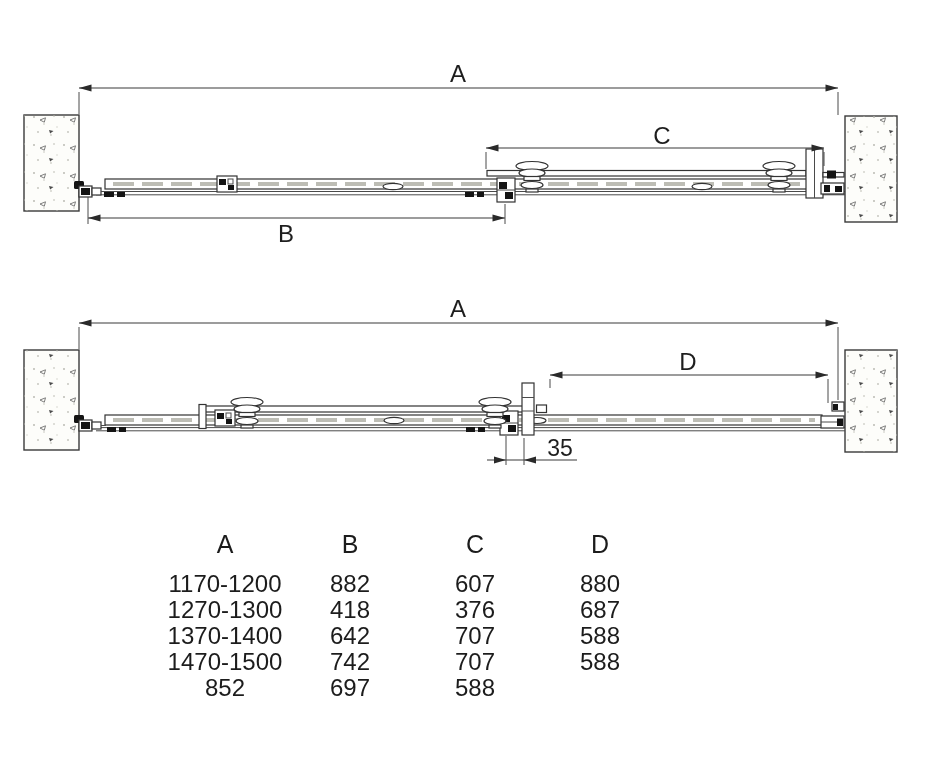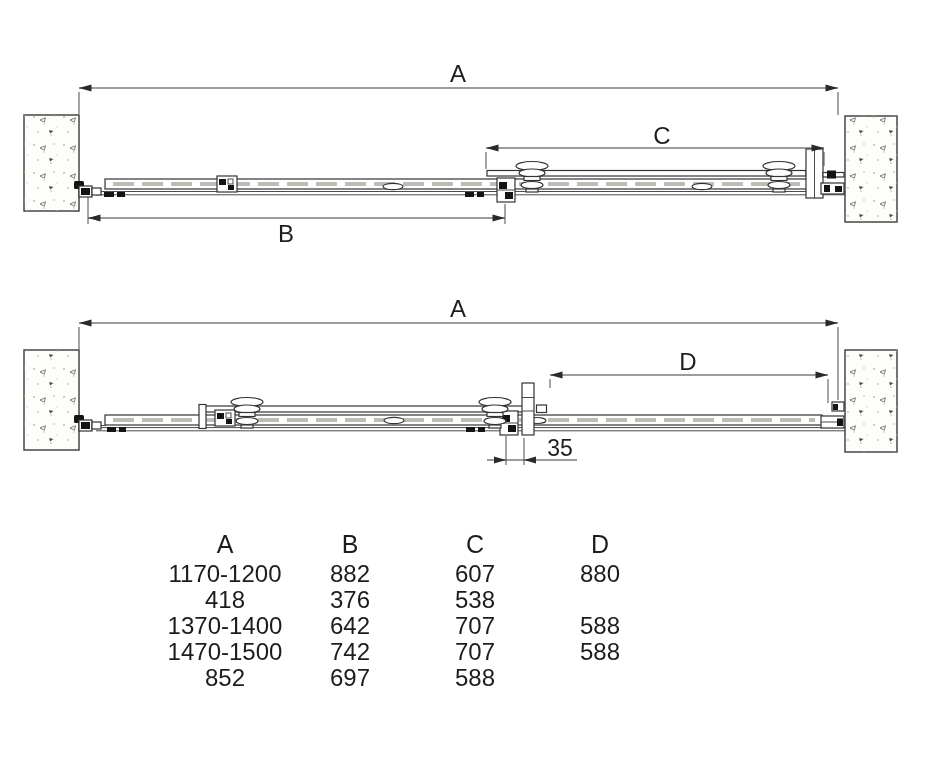--- a/index.html
+++ b/index.html
@@ -11,21 +11,21 @@
   .part{fill:#ffffff;stroke:#333333;stroke-width:1.2;}
   .thin{stroke:#4a4a4a;stroke-width:1;fill:none;}
   .dark{fill:#141414;stroke:none;}
   .dash{stroke:#bdbdb5;stroke-width:4.2;fill:none;stroke-dasharray:21 8;}
   .wall{fill:#fdfdfa;stroke:#3a3a3a;stroke-width:1.4;}
   .dimlabel{font:400 24px "Liberation Sans",sans-serif;fill:#1e1e1e;text-anchor:middle;}
   .offlabel{font:400 23px "Liberation Sans",sans-serif;fill:#1e1e1e;text-anchor:middle;}
   .size-table{position:absolute;left:150px;top:531px;width:500px;color:#1c1c1c;}
   .t-row{display:grid;grid-template-columns:150px 100px 150px 100px;}
   .t-head .t-cell{font-size:25px;line-height:26px;}
-  .t-body{margin-top:4px;}
+  .t-body{margin-top:14px;}
   .t-body .t-cell{font-size:24px;line-height:26px;}
   .t-cell{text-align:center;white-space:nowrap;}
 </style>
 </head>
 <body>
 
 <div class="canvas">
 <svg width="935" height="776" viewBox="0 0 935 776">
   <defs>
     <marker id="arr" viewBox="0 0 14 8" markerWidth="14" markerHeight="8" refX="13.5" refY="4" orient="auto-start-reverse" markerUnits="userSpaceOnUse">
@@ -226,23 +226,24 @@
     <div class="t-cell">D</div>
   </div>
   <div class="t-body">
     <div class="t-row">
       <div class="t-cell">1170-1200</div>
       <div class="t-cell">882</div>
       <div class="t-cell">607</div>
       <div class="t-cell">880</div>
     </div>
     <div class="t-row">
+      <div class="t-cell">1270-1300</div>
       <div class="t-cell">418</div>
       <div class="t-cell">376</div>
-      <div class="t-cell">538</div>
+      <div class="t-cell">687</div>
     </div>
     <div class="t-row">
       <div class="t-cell">1370-1400</div>
       <div class="t-cell">642</div>
       <div class="t-cell">707</div>
       <div class="t-cell">588</div>
     </div>
     <div class="t-row">
       <div class="t-cell">1470-1500</div>
       <div class="t-cell">742</div>

